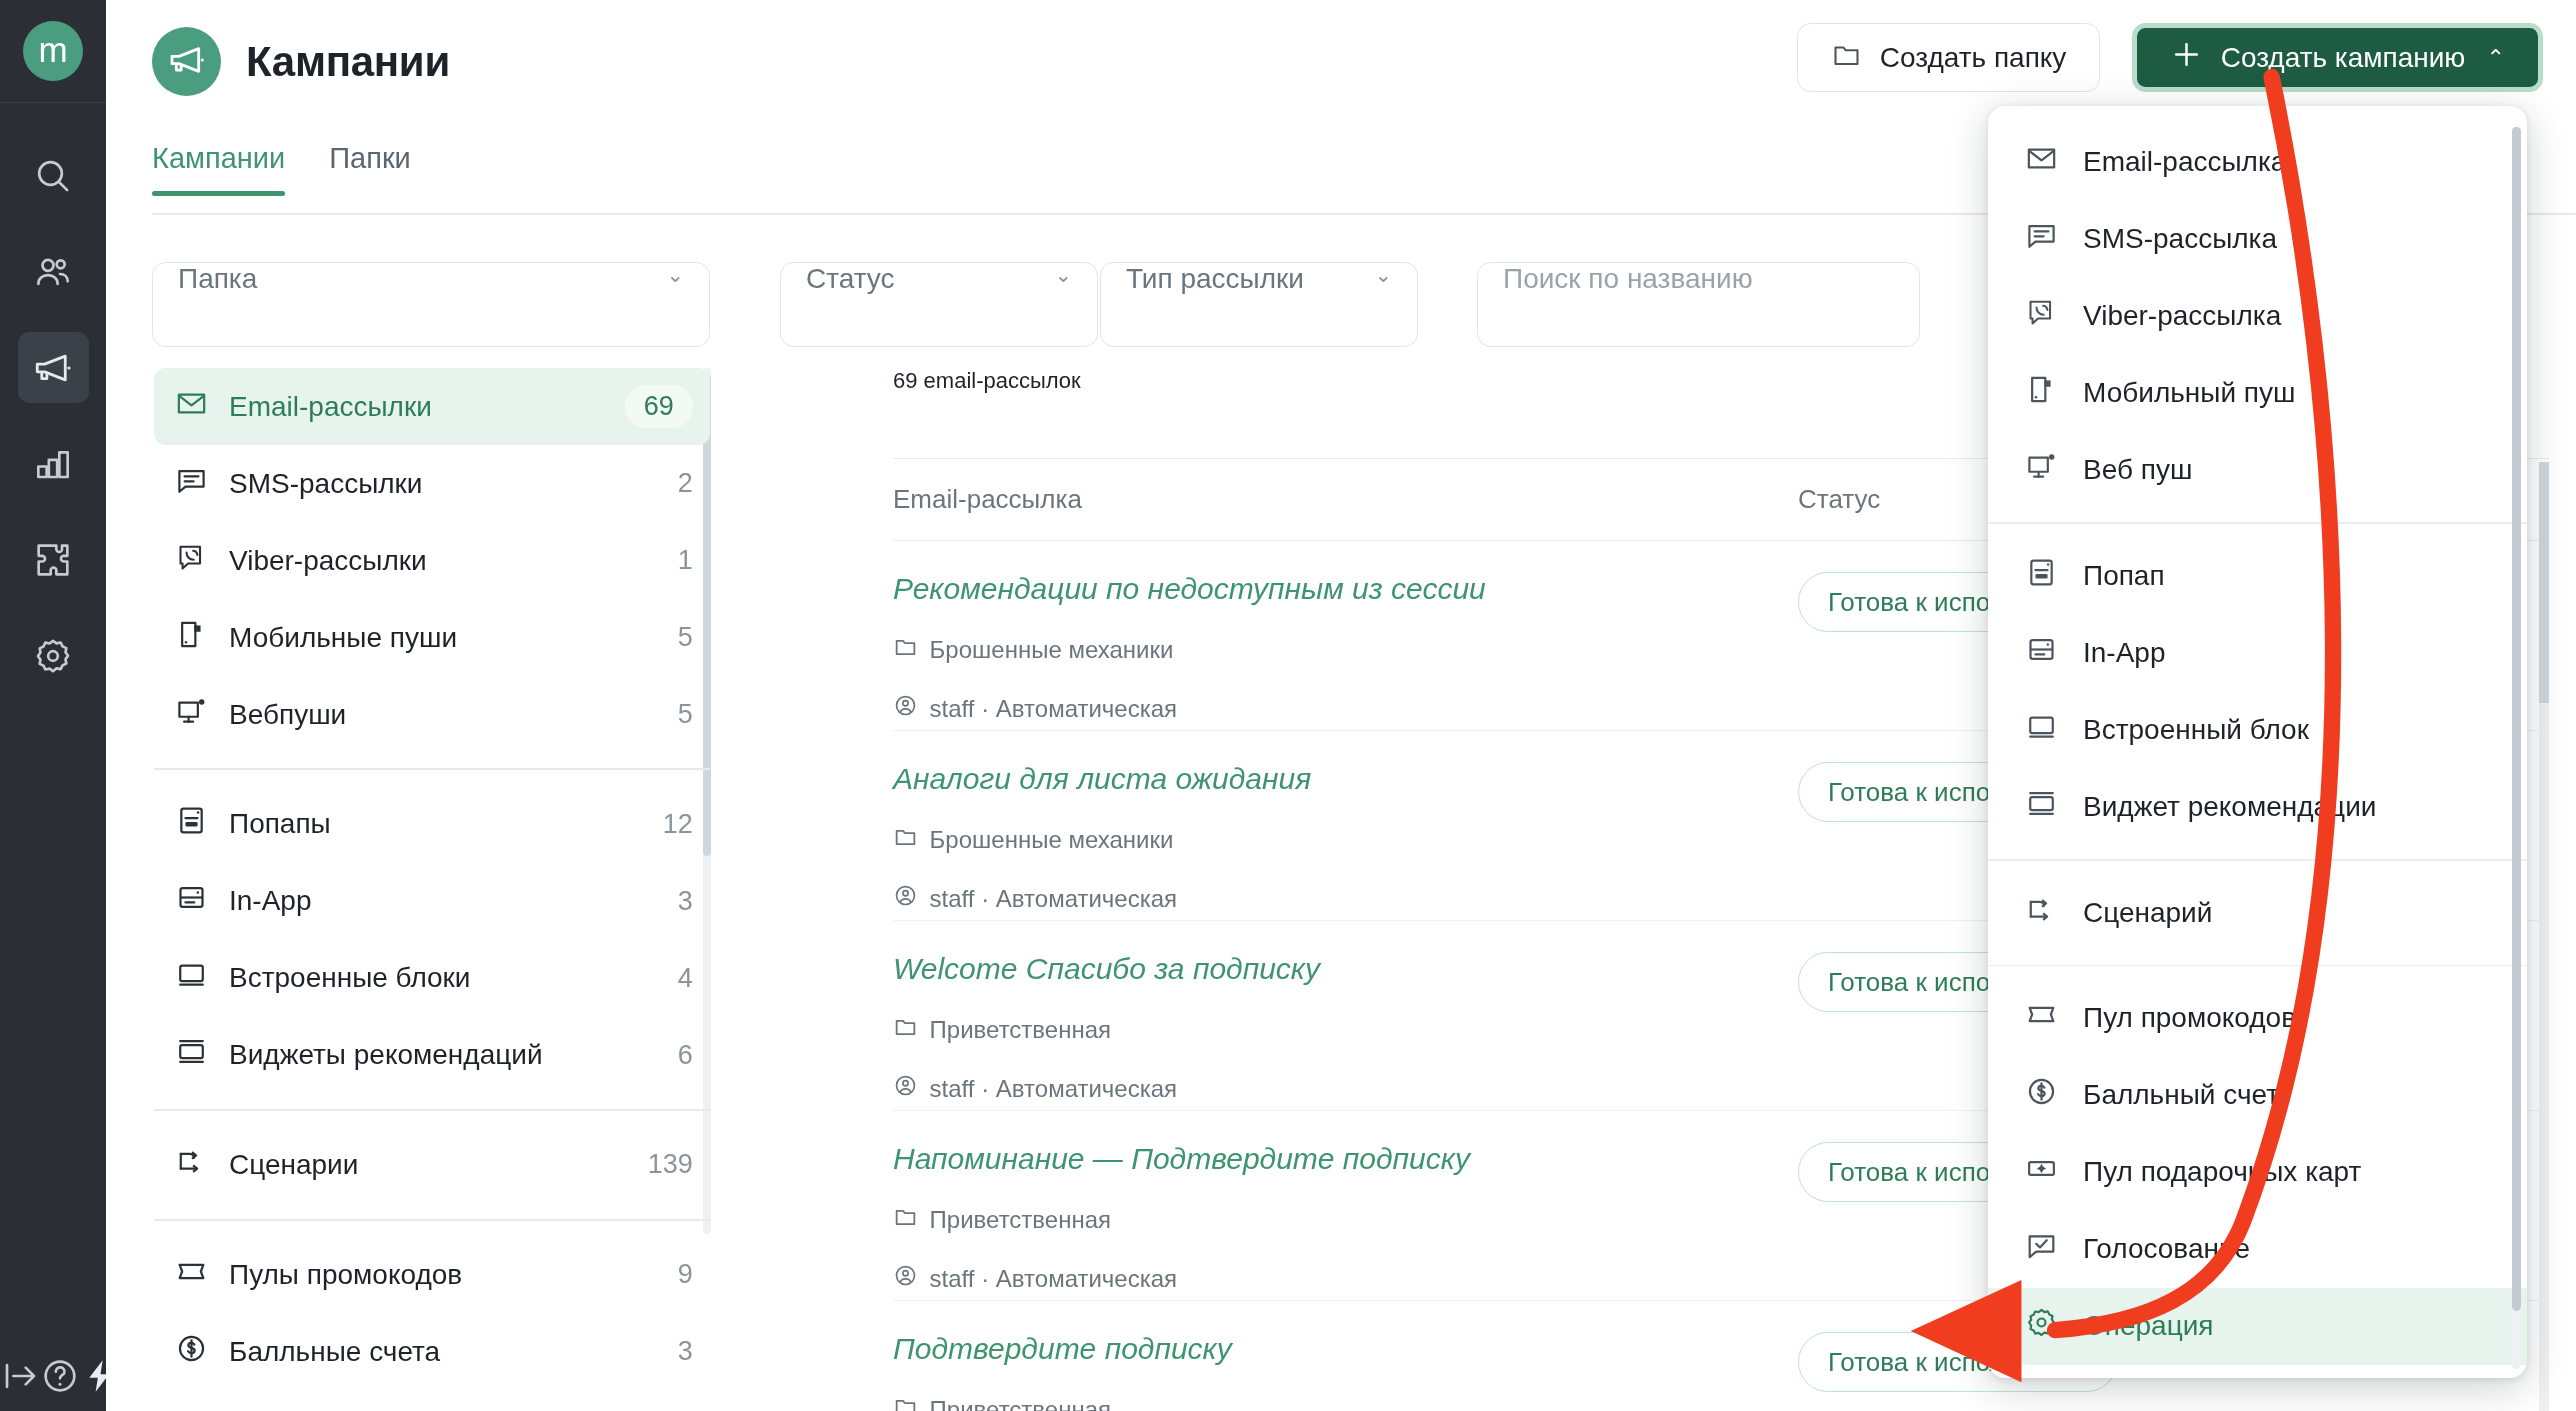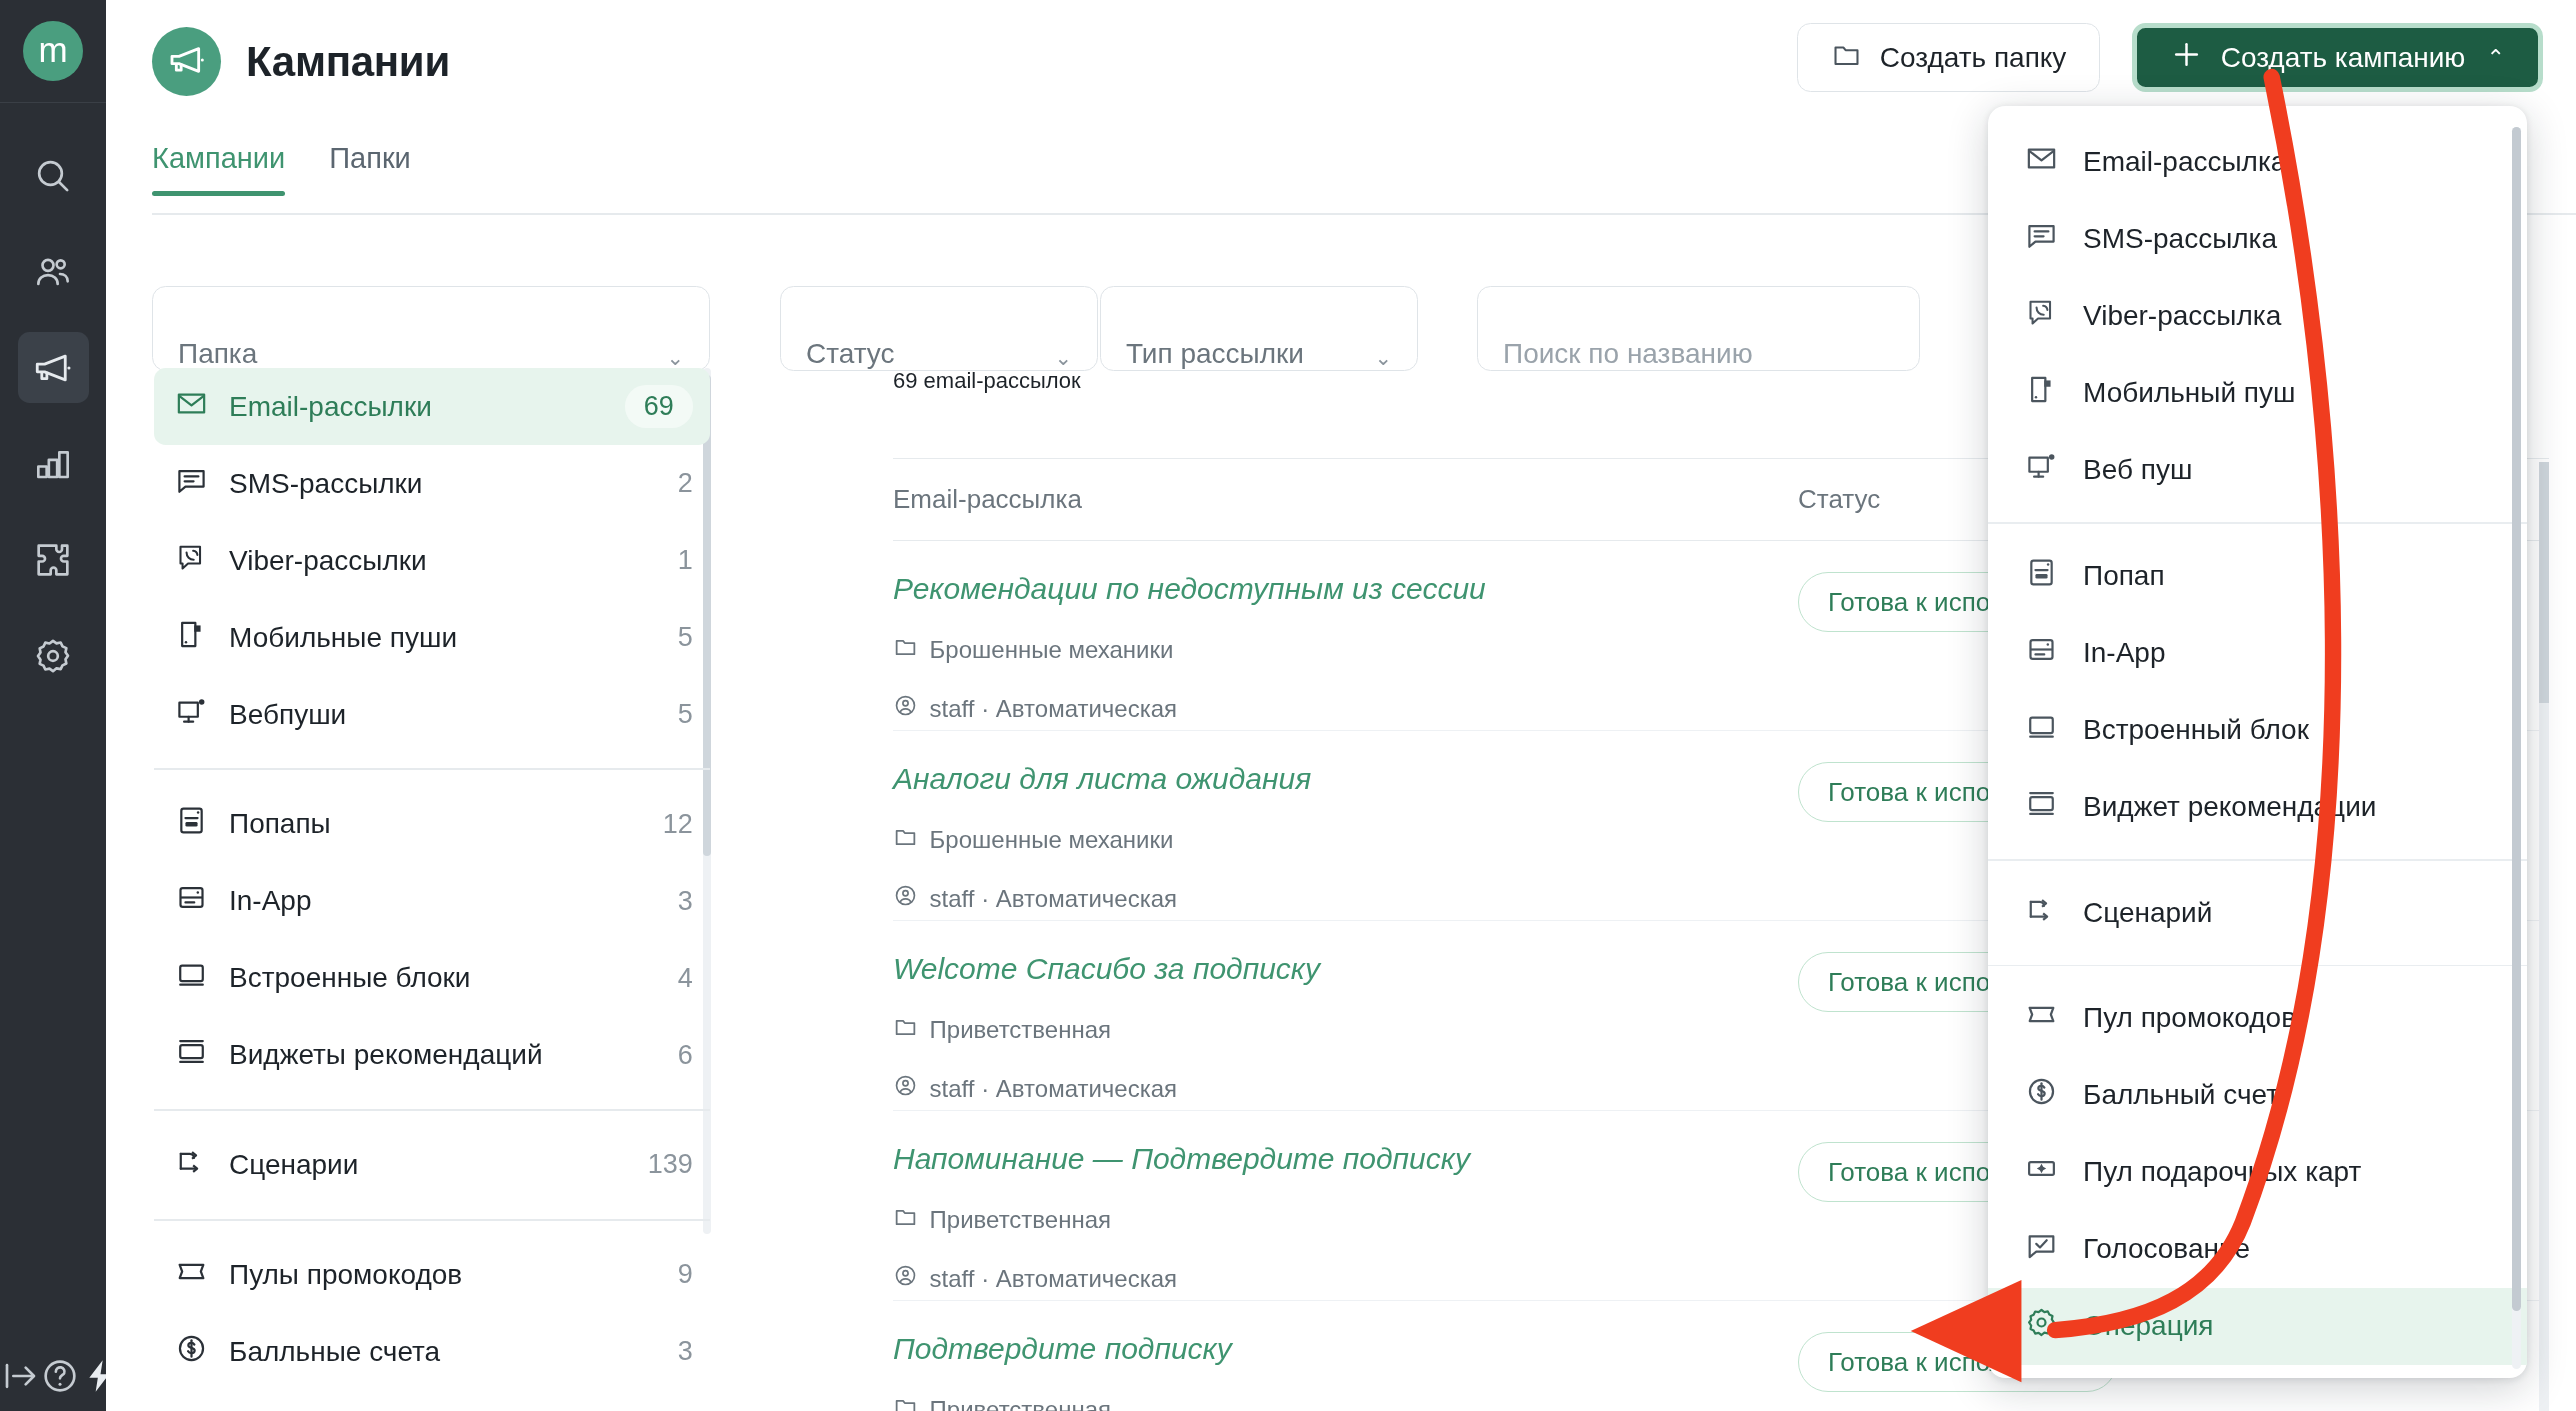--- a/index.html
+++ b/index.html
@@ -103,22 +103,22 @@
   }
   .tabs-rule {
     position: absolute; left: 46px; top: 213px; width: 2424px;
     height: 1.9px; background: #e6eaed;
   }
 
   
   .filters { position: absolute; left: 0; top: 262px; width: 2470px; height: 96px; }
   .field {
     position: absolute; height: 85px; border: 1.9px solid #dfe4e8; border-radius: 13.5px;
-    background: #fff; display: flex; align-items: flex-end; padding: 0 25px;
-    font-size: 28px; color: #6b757d; margin-top: 24px;
+    background: #fff; display: flex; align-items: flex-start; padding: 0 25px;
+    font-size: 28px; color: #6b757d;
   }
   .field .chev { margin-left: auto; font-size: 21px; color: #8a949c; }
   #f-folder { left: 46px; width: 558px; }
   #f-status { left: 674px; width: 318px; }
   #f-type   { left: 994px; width: 318px; }
   #f-search { left: 1371px; width: 443px; color: #9aa3ab; }
   #f-view {
     left: 1923px; width: 69px; justify-content: center; padding: 0;
     background: #f4f6f8; border-color: #e2e7eb;
   }

